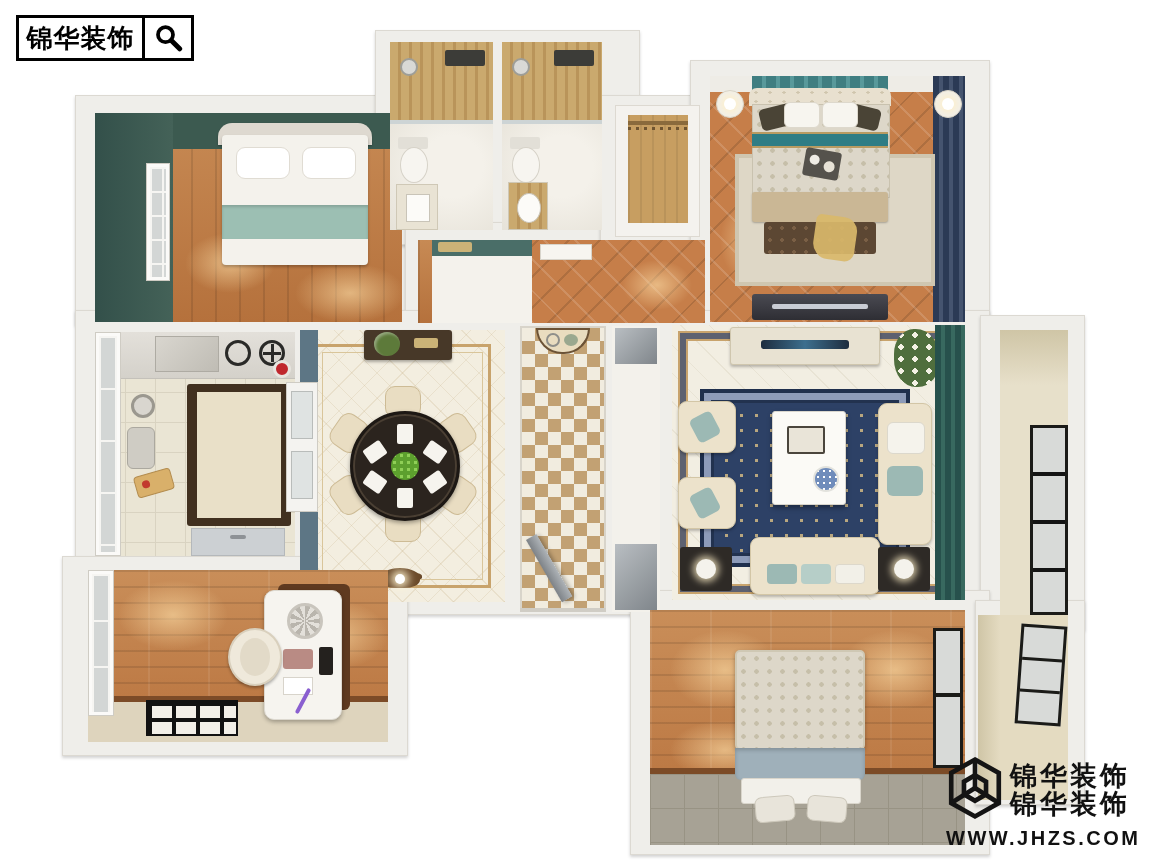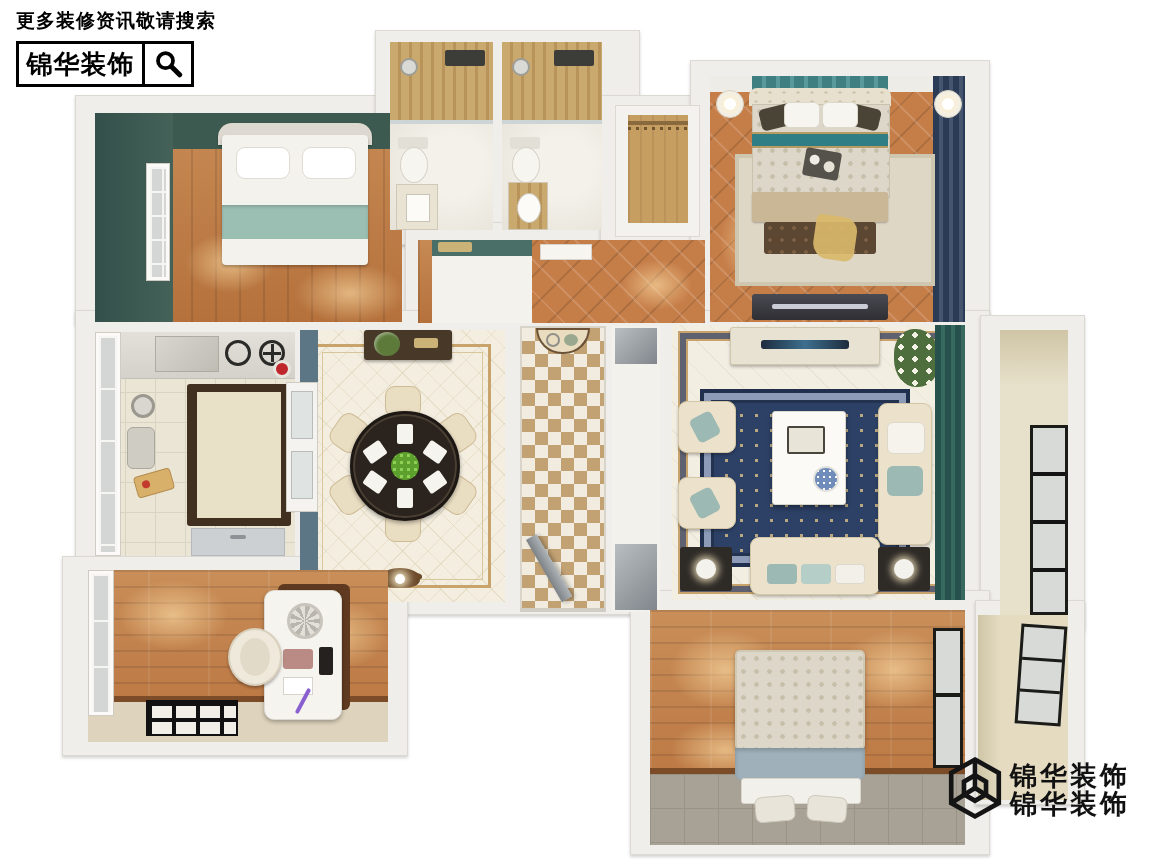--- a/index.html
+++ b/index.html
@@ -310,21 +310,20 @@
   <div class="abs" style="left:978px;top:615px;width:90px;height:185px;">
     <div class="abs" style="left:0;top:0;width:90px;height:185px;background:#e4dbc1;"></div>
     <div class="abs" style="left:0;top:0;width:22px;height:185px;background:linear-gradient(90deg,#cfc5a6,#e4dbc1);"></div>
     <div class="abs darkwin" style="left:40px;top:10px;width:46px;height:100px;transform:rotate(4deg);">
       <div class="abs" style="left:0;top:30px;width:40px;height:3px;background:#1b1b18;"></div>
       <div class="abs" style="left:0;top:62px;width:40px;height:3px;background:#1b1b18;"></div>
     </div>
   </div>
 
   <div class="wm-top">
-    <div class="wm-hint">更多装修资讯敬请搜索</div>
     <div class="wm-box">
       <div class="wm-brand">锦华装饰</div>
       <div class="wm-iconcell">
         <svg width="30" height="30" viewBox="0 0 36 36" aria-hidden="true">
           <circle cx="15" cy="14" r="9" fill="none" stroke="#000" stroke-width="4.5"></circle>
           <line x1="22" y1="21" x2="32" y2="31" stroke="#000" stroke-width="6" stroke-linecap="round"></line>
         </svg>
       </div>
     </div>
   </div>
@@ -340,15 +339,16 @@
             <line x1="50" y1="55" x2="9" y2="81"></line>
             <polygon points="50,33 69,44 69,66 50,77 31,66 31,44"></polygon>
           </g>
         </svg>
       </span>
       <span class="wm-bot-text">
         <div>锦华装饰</div>
         <div>锦华装饰</div>
       </span>
     </div>
+    <div class="wm-url">WWW.JHZS.COM</div>
   </div>
 
 </div>
 
 </body></html>

